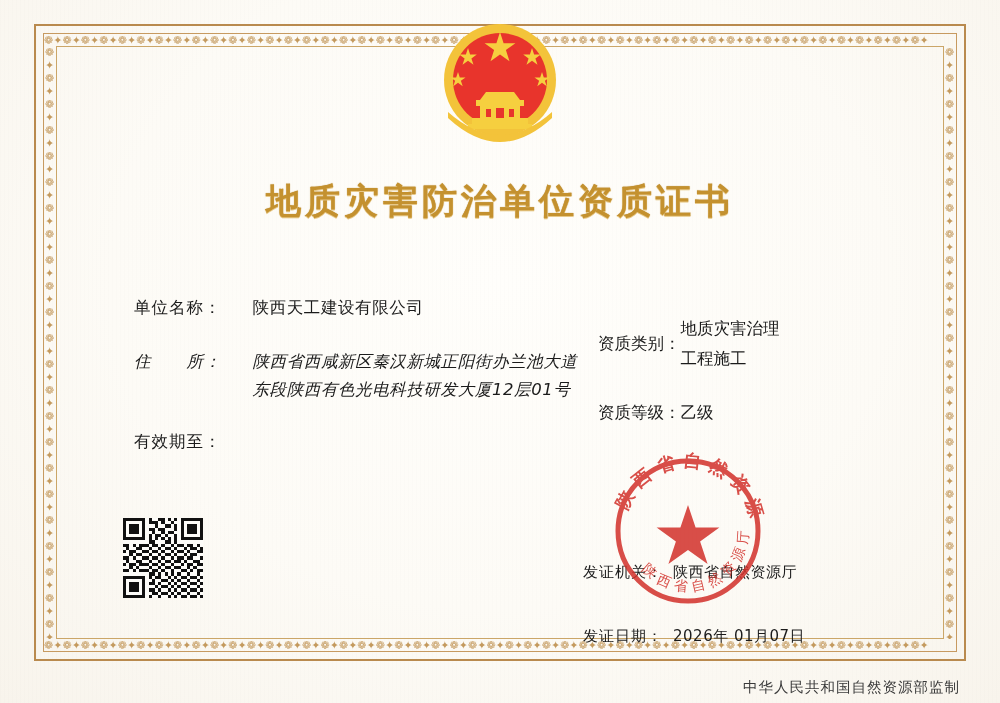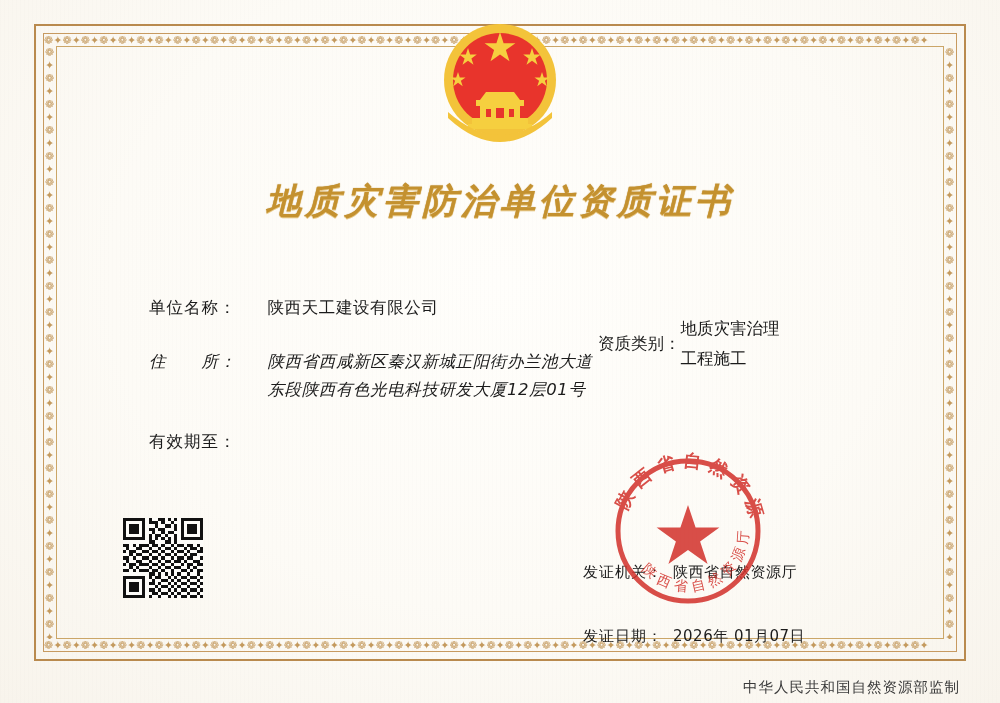--- a/index.html
+++ b/index.html
@@ -100,21 +100,20 @@
     left: 0;
     right: 0;
     top: 178px;
     text-align: center;
     font-family: "DejaVu Serif", "Liberation Serif", serif;
     font-weight: bold;
     font-size: 35px;
     letter-spacing: 4px;
     color: #c4912f;
     text-shadow: 0 1px 0 #e7c98a, 0 0 1px #b07f22;
-    font-style: italic;
   }
 
   
   .body-area {
     position: absolute;
     left: 112px;
     top: 294px;
     right: 112px;
     bottom: 90px;
     font-family: "DejaVu Sans", "Liberation Sans", sans-serif;
@@ -131,21 +130,20 @@
     right: 0;
     top: 20px;
     width: 290px;
   }
   .row {
     display: flex;
     align-items: flex-start;
     margin-bottom: 26px;
     font-size: 16.5px;
     line-height: 28px;
-    margin-left: 15px;
   }
   .row .lbl {
     white-space: nowrap;
     letter-spacing: 1px;
   }
   .row .val {
     margin-left: 8px;
     letter-spacing: .6px;
     padding-left: 23px;
   }
@@ -277,20 +275,24 @@
 
     <div class="col-right">
       <div class="row-right">
         <span class="lbl">资质类别：</span>
         <span class="val">
           <div>地质灾害治理</div>
           <div>工程施工</div>
         </span>
       </div>
 
+      <div class="row-right" style="margin-top:10px;">
+        <span class="lbl">资质等级：</span>
+        <span class="val">乙级</span>
+      </div>
     </div>
   </div>
 
   <div class="qr">
     <svg id="qr-svg" viewBox="0 0 25 25" width="82" height="80" shape-rendering="crispEdges" aria-hidden="true">
         <rect x="0" y="0" width="25" height="25" fill="#fdfcf9"></rect>
         <rect x="0" y="0" width="1" height="1" fill="#111111"></rect>
         <rect x="1" y="0" width="1" height="1" fill="#111111"></rect>
         <rect x="2" y="0" width="1" height="1" fill="#111111"></rect>
         <rect x="3" y="0" width="1" height="1" fill="#111111"></rect>

